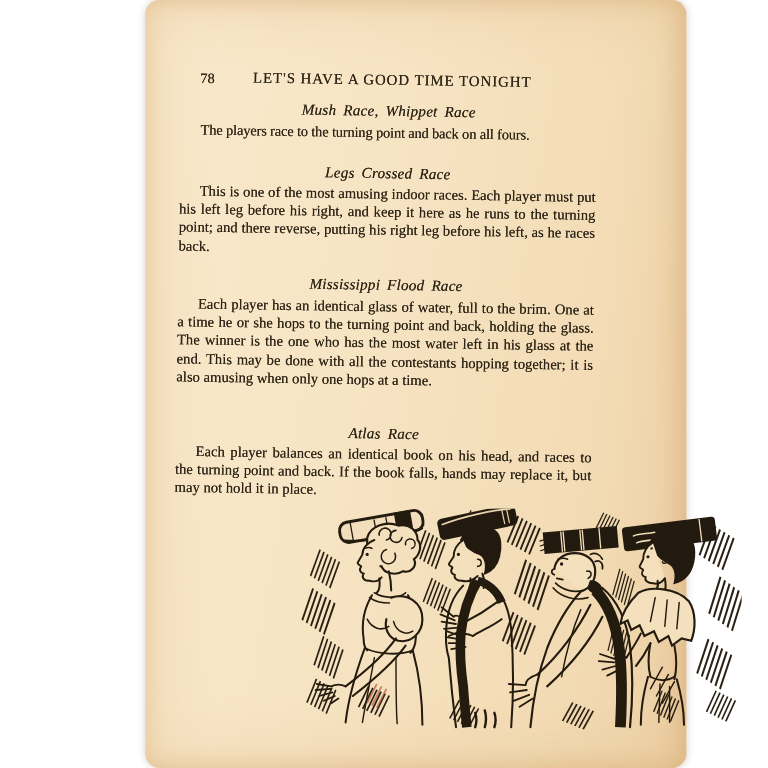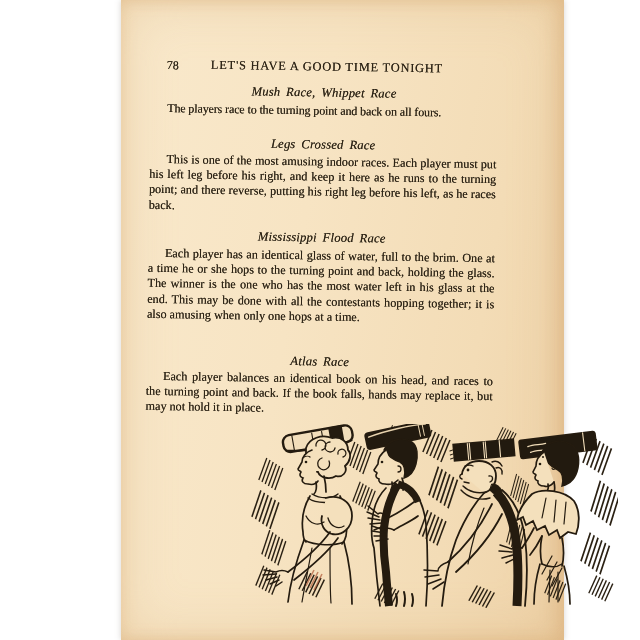--- a/index.html
+++ b/index.html
@@ -1,27 +1,26 @@
 <!DOCTYPE html>
 <html><head>
 <meta charset="utf-8">
 <style>
   html,body{margin:0;padding:0;background:#e9e9e9;}
   .canvas{
     position:relative;width:640px;height:640px;background:#ffffff;overflow:hidden;
     font-family:"Liberation Serif","DejaVu Serif",serif;
   }
   .page{
-    position:absolute;left:121px;top:0;width:399px;height:640px;border-radius:0;
+    position:absolute;left:121px;top:0;width:451px;height:640px;border-radius:12px;
     background:linear-gradient(100deg,#f9e9cc 0%,#f7e4c3 40%,#f3dcb6 75%,#eed2a8 100%);
     box-shadow:inset 0 0 55px rgba(213,166,108,.33),
                inset -8px 0 16px rgba(203,152,92,.28),
                inset 5px 0 12px rgba(228,190,140,.25),
                0 0 6px rgba(110,100,90,.28);
-    padding-left:44px;
   }
   .content{
     position:absolute;inset:0;color:#2d2416;
     transform:rotate(0.9deg);transform-origin:40px 60px;
     text-shadow:0 0 .5px rgba(45,36,22,.85);
   }
   .runhead{position:absolute;top:57px;left:30px;width:352px;text-align:center;
     font-size:12.4px;letter-spacing:.8px;}
   .pageno{position:absolute;left:16px;top:1px;letter-spacing:0;font-size:12px;}
   .heading{position:absolute;left:30px;width:347px;text-align:center;

